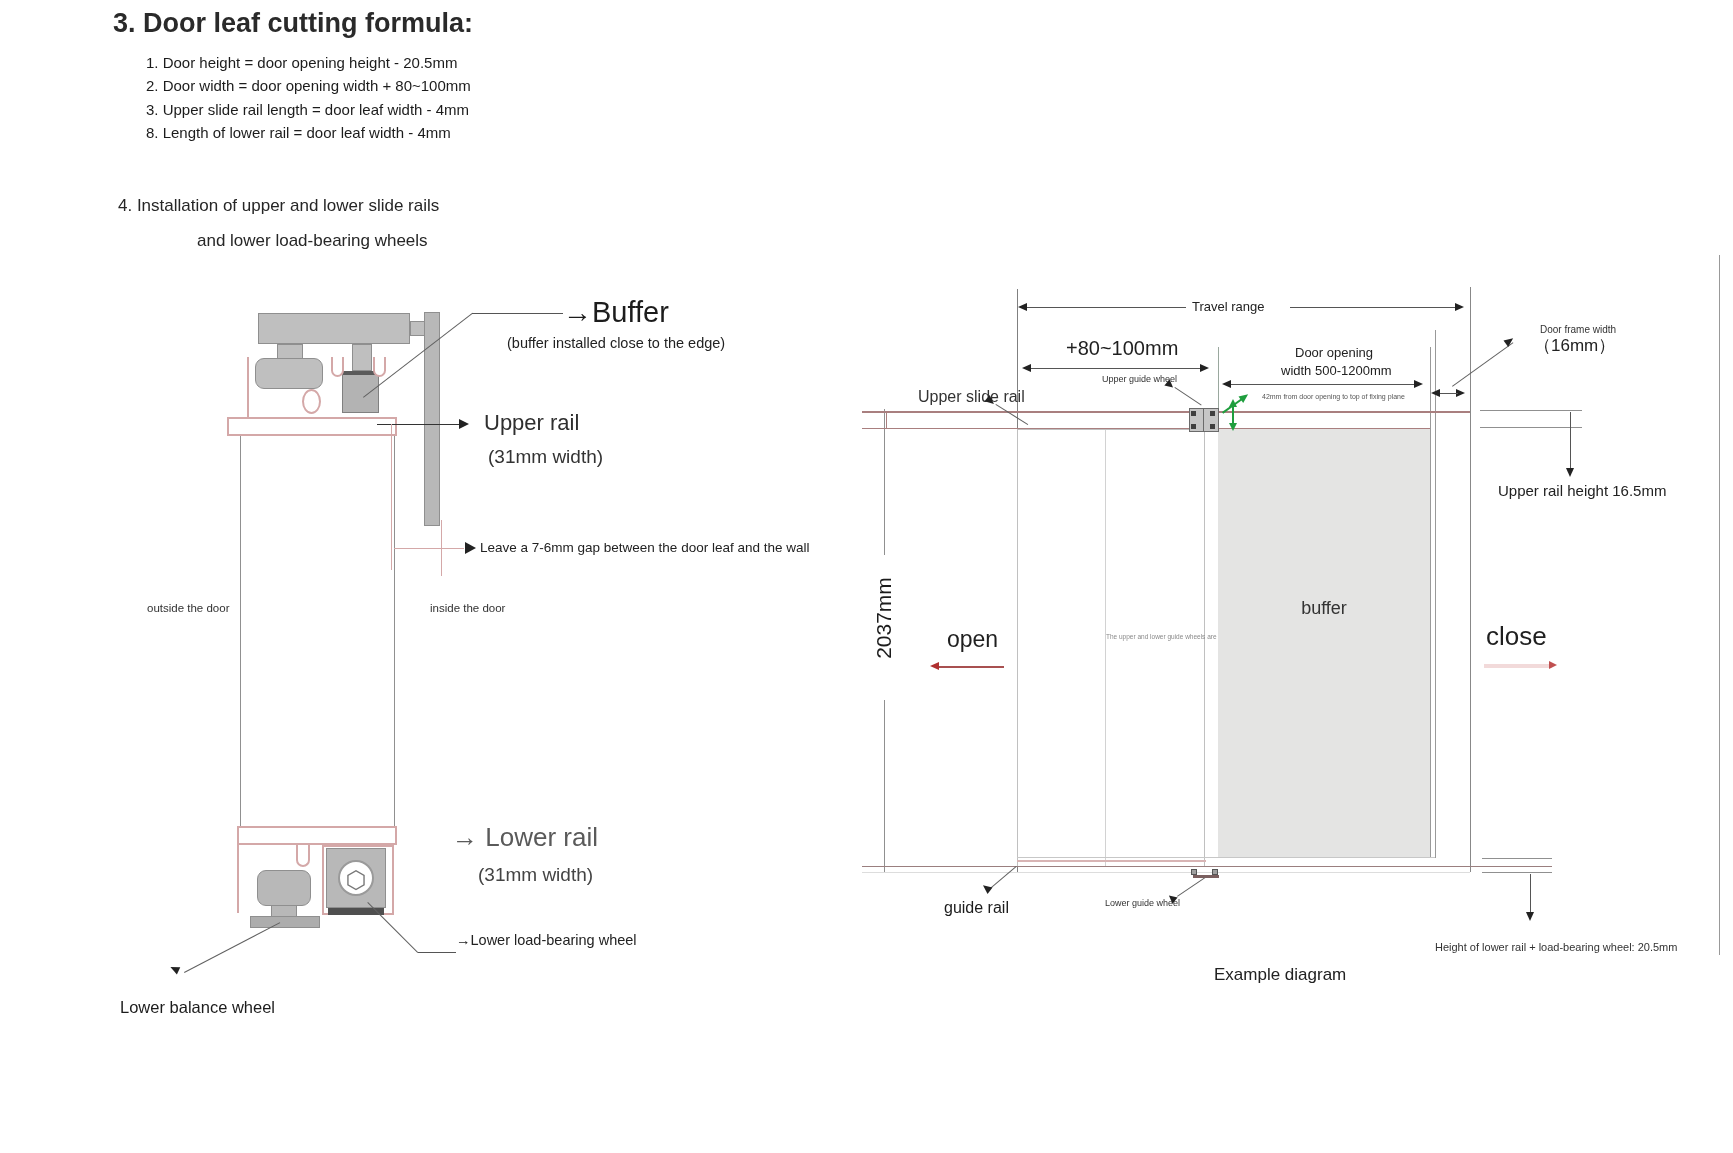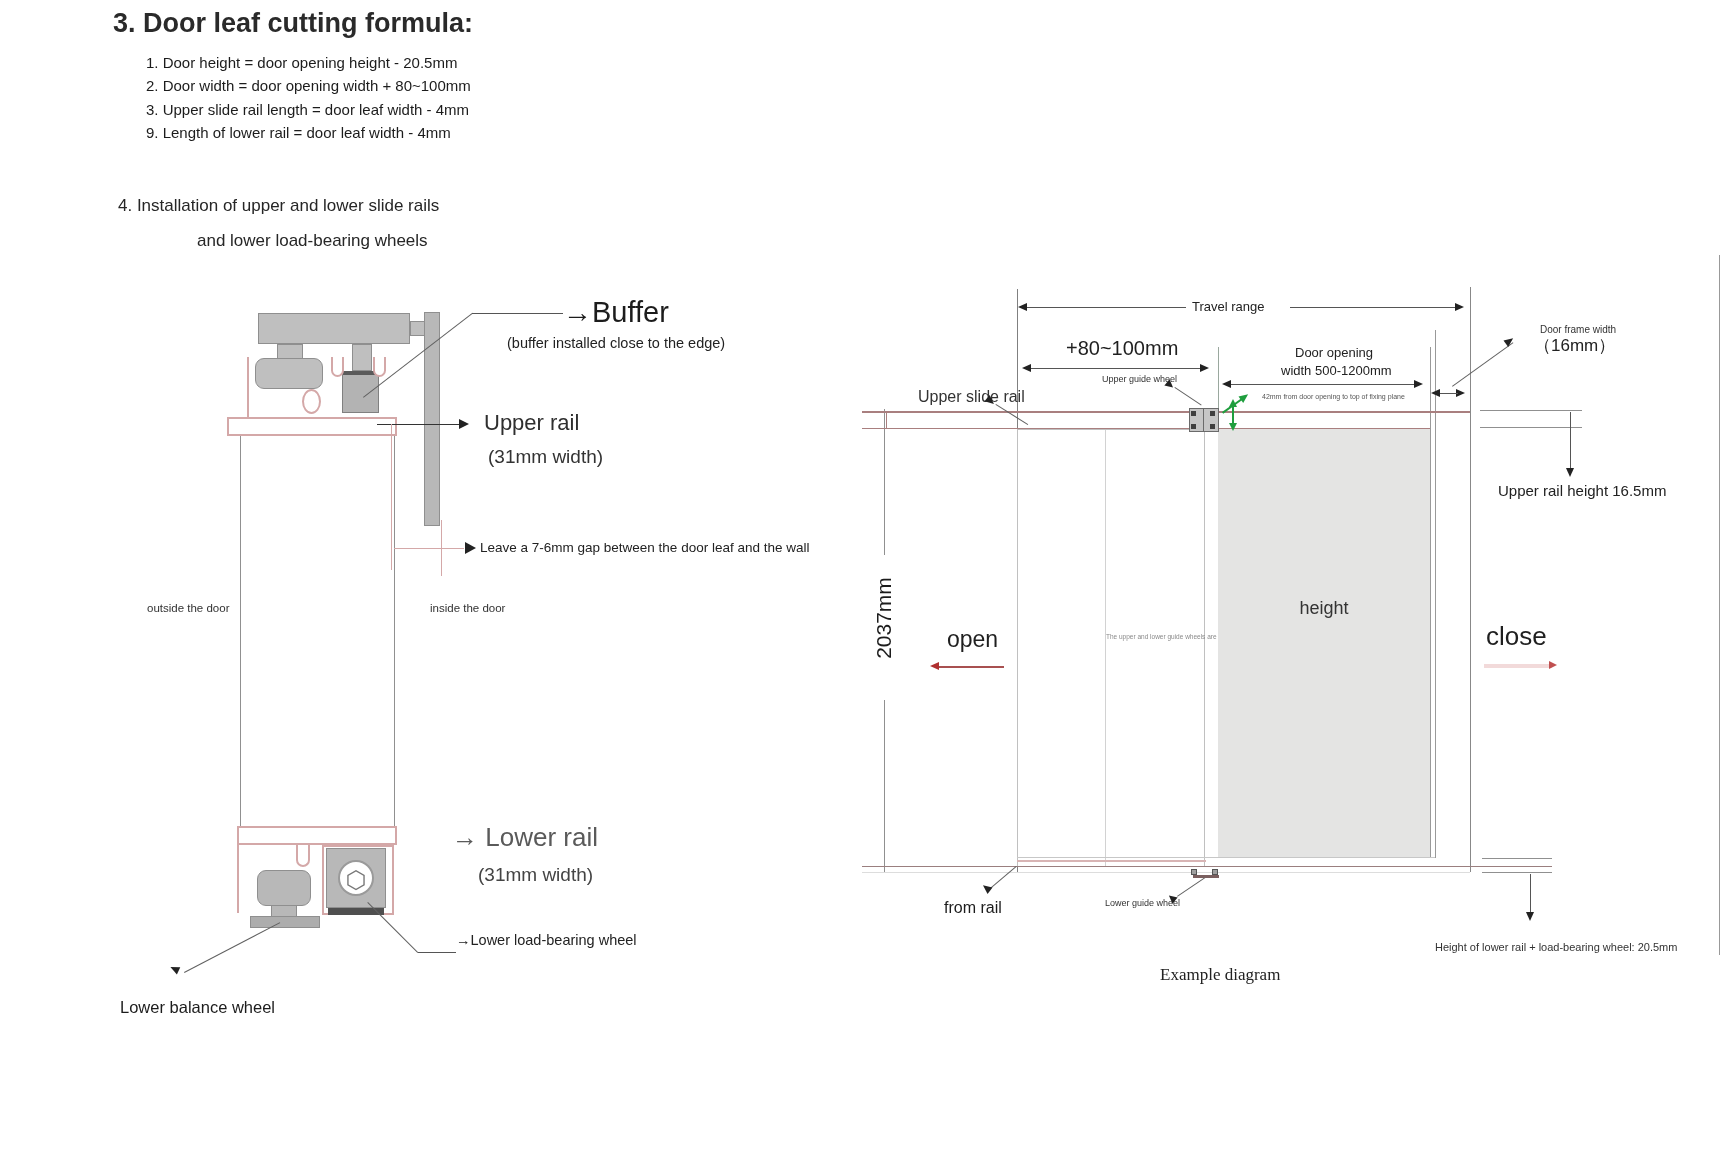--- a/index.html
+++ b/index.html
@@ -23,21 +23,21 @@
 </style>
 </head>
 <body>
 
 <div id="canvas">
 
   <div class="t" style="left:113px;top:8px;font-size:27px;font-weight:600;color:#2a2a2a;">3. Door leaf cutting formula:</div>
   <div class="t" style="left:146px;top:54px;font-size:15px;color:#1c1c1c;">1. Door height = door opening height - 20.5mm</div>
   <div class="t" style="left:146px;top:77px;font-size:15px;color:#1c1c1c;">2. Door width = door opening width + 80~100mm</div>
   <div class="t" style="left:146px;top:101px;font-size:15px;color:#1c1c1c;">3. Upper slide rail length = door leaf width - 4mm</div>
-  <div class="t" style="left:146px;top:124px;font-size:15px;color:#1c1c1c;">9. Length of lower rail = door leaf width - 4mm</div>
+  <div class="t" style="left:146px;top:124px;font-size:15px;color:#1c1c1c;">8. Length of lower rail = door leaf width - 4mm</div>
 
   <div class="t" style="left:118px;top:196px;font-size:17px;color:#262626;">4. Installation of upper and lower slide rails</div>
   <div class="t" style="left:197px;top:231px;font-size:17px;color:#262626;">and lower load-bearing wheels</div>
 
 
   <div class="shape gray" style="left:258px;top:313px;width:152px;height:31px;"></div>
   <div class="shape gray" style="left:410px;top:321px;width:15px;height:15px;"></div>
   <div class="shape gray" style="left:424px;top:312px;width:16px;height:214px;background:#b8b8b8;"></div>
   <div class="shape gray" style="left:277px;top:344px;width:26px;height:15px;"></div>
   <div class="shape gray" style="left:255px;top:358px;width:68px;height:31px;border-radius:9px;"></div>
@@ -100,21 +100,21 @@
   <div class="ln" style="left:884px;top:700px;width:1px;height:172px;background:#909090;"></div>
   <div class="vrt t" style="left:814px;top:606px;width:140px;font-size:21px;text-align:center;color:#1c1c1c;">2037mm</div>
 
   <div class="shape" style="left:1017px;top:429px;width:188px;height:438px;border:1px solid #c0c0c0;"></div>
   <div class="ln" style="left:1105px;top:430px;width:1px;height:437px;background:#d2d2d2;"></div>
   <div class="ln" style="left:1017px;top:860px;width:189px;height:2px;background:#d8b4b4;"></div>
   <div class="t" style="left:1106px;top:633px;font-size:6.5px;color:#8a8a8a;">The upper and lower guide wheels are centered</div>
 
   <div class="ln" style="left:1218px;top:347px;width:1px;height:510px;background:#9aa89e;"></div>
   <div class="shape" style="left:1218px;top:429px;width:212px;height:428px;background:#e4e4e3;"></div>
-  <div class="t" style="left:1218px;top:598px;width:212px;text-align:center;font-size:18px;color:#333;white-space:nowrap;">height</div>
+  <div class="t" style="left:1218px;top:598px;width:212px;text-align:center;font-size:18px;color:#333;white-space:nowrap;">buffer</div>
 
   <div class="ln" style="left:1430px;top:347px;width:1px;height:511px;background:#999;"></div>
   <div class="ln" style="left:1435px;top:330px;width:1px;height:528px;background:#999;"></div>
   <div class="ln" style="left:1470px;top:287px;width:1px;height:585px;background:#888;"></div>
   <div class="ln" style="left:1719px;top:255px;width:1px;height:700px;background:#999;"></div>
 
   <div class="ln" style="left:862px;top:411px;width:608px;height:2px;background:#a97f7f;"></div>
   <div class="ln" style="left:862px;top:428px;width:568px;height:1px;background:#a97f7f;"></div>
   <div class="ln" style="left:886px;top:411px;width:1px;height:18px;background:#a97f7f;"></div>
   <div class="ln" style="left:1480px;top:410px;width:102px;height:1px;background:#909090;"></div>
@@ -175,30 +175,30 @@
   <div class="ah ar-u green" style="left:1229px;top:399px;border-width:0 4px 8px 4px;"></div>
   <div class="ah ar-d green" style="left:1229px;top:423px;border-width:8px 4px 0 4px;"></div>
 
   <div class="t" style="left:947px;top:626px;font-size:23px;color:#1f1f1f;">open</div>
   <div class="ln" style="left:938px;top:666px;width:66px;height:2px;background:#a85050;"></div>
   <div class="ah ar-l red" style="left:930px;top:662px;border-width:4px 9px 4px 0;"></div>
   <div class="t" style="left:1486px;top:621px;font-size:26px;color:#1f1f1f;">close</div>
   <div class="ln" style="left:1484px;top:664px;width:68px;height:4px;background:#f2dada;"></div>
   <div class="ah ar-r red" style="left:1549px;top:661px;border-width:4px 0 4px 8px;"></div>
 
-  <div class="t" style="left:944px;top:899px;font-size:16px;color:#1c1c1c;">from rail</div>
+  <div class="t" style="left:944px;top:899px;font-size:16px;color:#1c1c1c;">guide rail</div>
   <div class="dg" style="left:990px;top:888px;width:34px;transform:rotate(-40.2deg);"></div>
   <div class="ah ar-l" style="left:982px;top:884px;transform:rotate(38deg);border-width:4px 9px 4px 0;"></div>
 
   <div class="t" style="left:1105px;top:898px;font-size:9px;color:#333;">Lower guide wheel</div>
   <div class="dg" style="left:1177px;top:896px;width:34px;transform:rotate(-34.2deg);"></div>
   <div class="ah ar-l" style="left:1168px;top:894px;transform:rotate(40deg);border-width:4px 8px 4px 0;"></div>
   <div class="ln" style="left:1193px;top:875px;width:26px;height:3px;background:#7a5f5f;"></div>
   <div class="shape" style="left:1191px;top:869px;width:6px;height:6px;background:#a0a0a0;border:1px solid #555;"></div>
   <div class="shape" style="left:1212px;top:869px;width:6px;height:6px;background:#a0a0a0;border:1px solid #555;"></div>
 
-  <div class="t" style="left:1160px;top:965px;font-size:17px;color:#222;font-family:Liberation Serif, serif;">Example diagram</div>
+  <div class="t" style="left:1214px;top:965px;font-size:17px;color:#222;">Example diagram</div>
   <div class="ln" style="left:1530px;top:874px;width:1px;height:40px;background:#555;"></div>
   <div class="ah ar-d" style="left:1526px;top:912px;border-width:9px 4px 0 4px;"></div>
   <div class="t" style="left:1435px;top:941px;font-size:11px;color:#333;">Height of lower rail + load-bearing wheel: 20.5mm</div>
 
 
 </div>
 
 </body></html>

